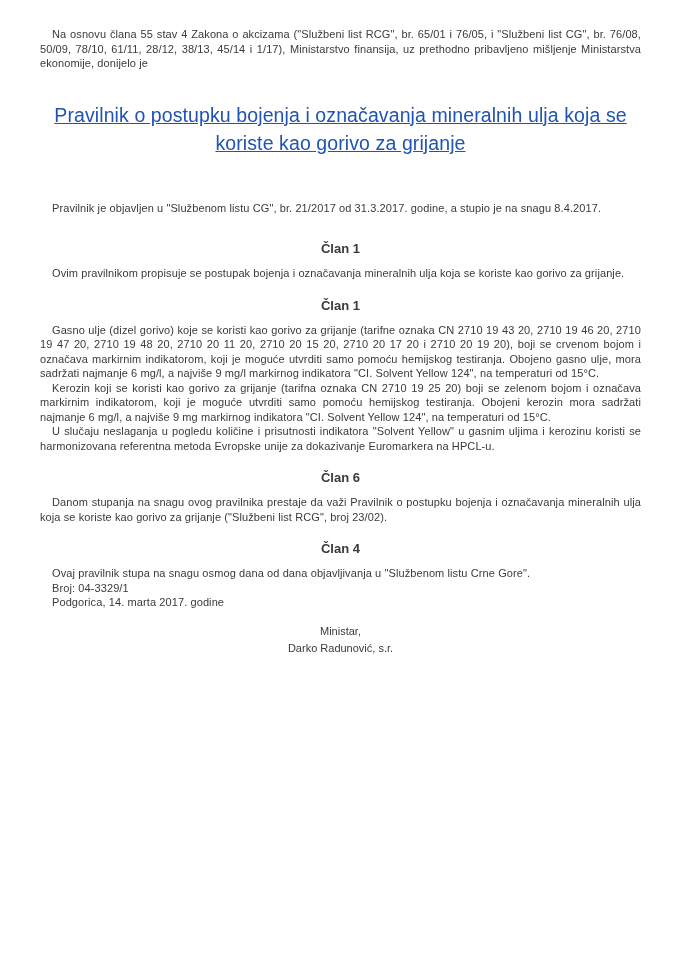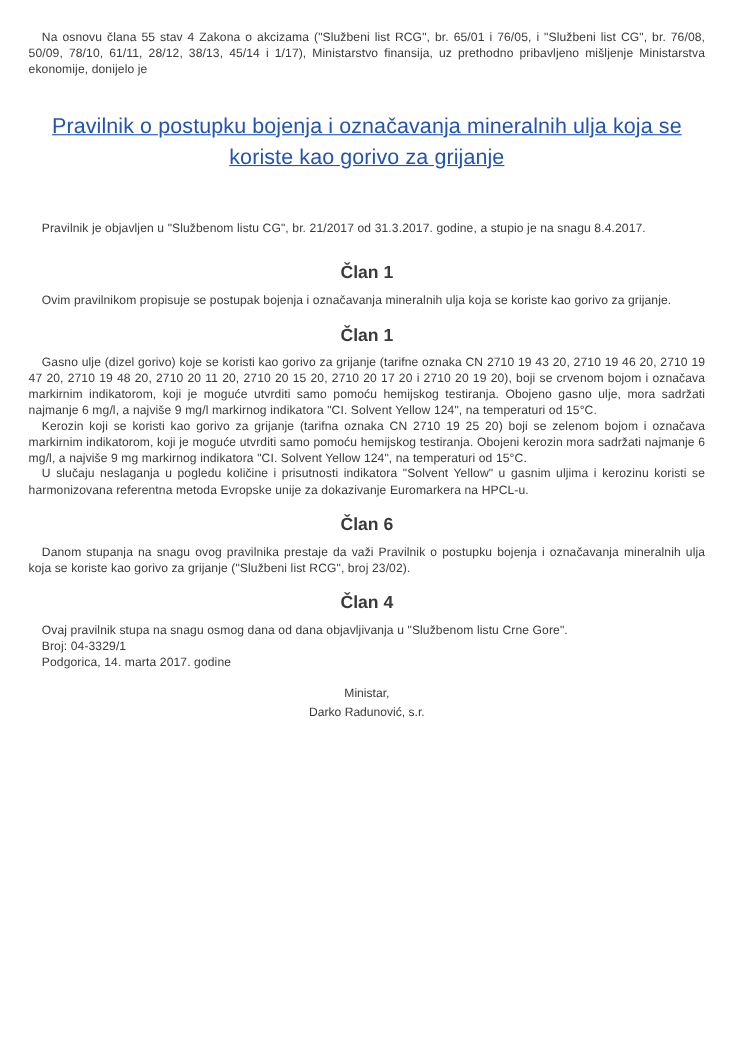--- a/index.html
+++ b/index.html
@@ -7,21 +7,21 @@
     padding: 0;
     background: #ffffff;
   }
   .page {
     position: relative;
     width: 679px;
     height: 960px;
     margin: 0 auto;
     background: #ffffff;
     box-sizing: border-box;
-    padding: 27px 38px 0 26px;
+    padding: 27px 38px 0 40px;
     font-family: "Liberation Sans", sans-serif;
     color: #3a3a3a;
     overflow: hidden;
   }
   p.body {
     margin: 0;
     font-size: 11px;
     line-height: 14.5px;
     text-align: justify;
     text-indent: 12px;
@@ -35,21 +35,21 @@
     font-weight: 500;
     letter-spacing: 0.1px;
     text-decoration: underline;
   }
   p.pub-note {
     margin-top: 44px;
   }
   h2.article-heading {
     margin: 17px 0 10px 0;
     text-align: center;
-    font-size: 16px;
+    font-size: 13px;
     line-height: 15px;
     font-weight: 700;
   }
   h2.first-article { margin-top: 26px; }
   .footer-lines { margin-top: 0; }
   .signature-block {
     margin-top: 13px;
     text-align: right;
   }
   .signature-block p {

